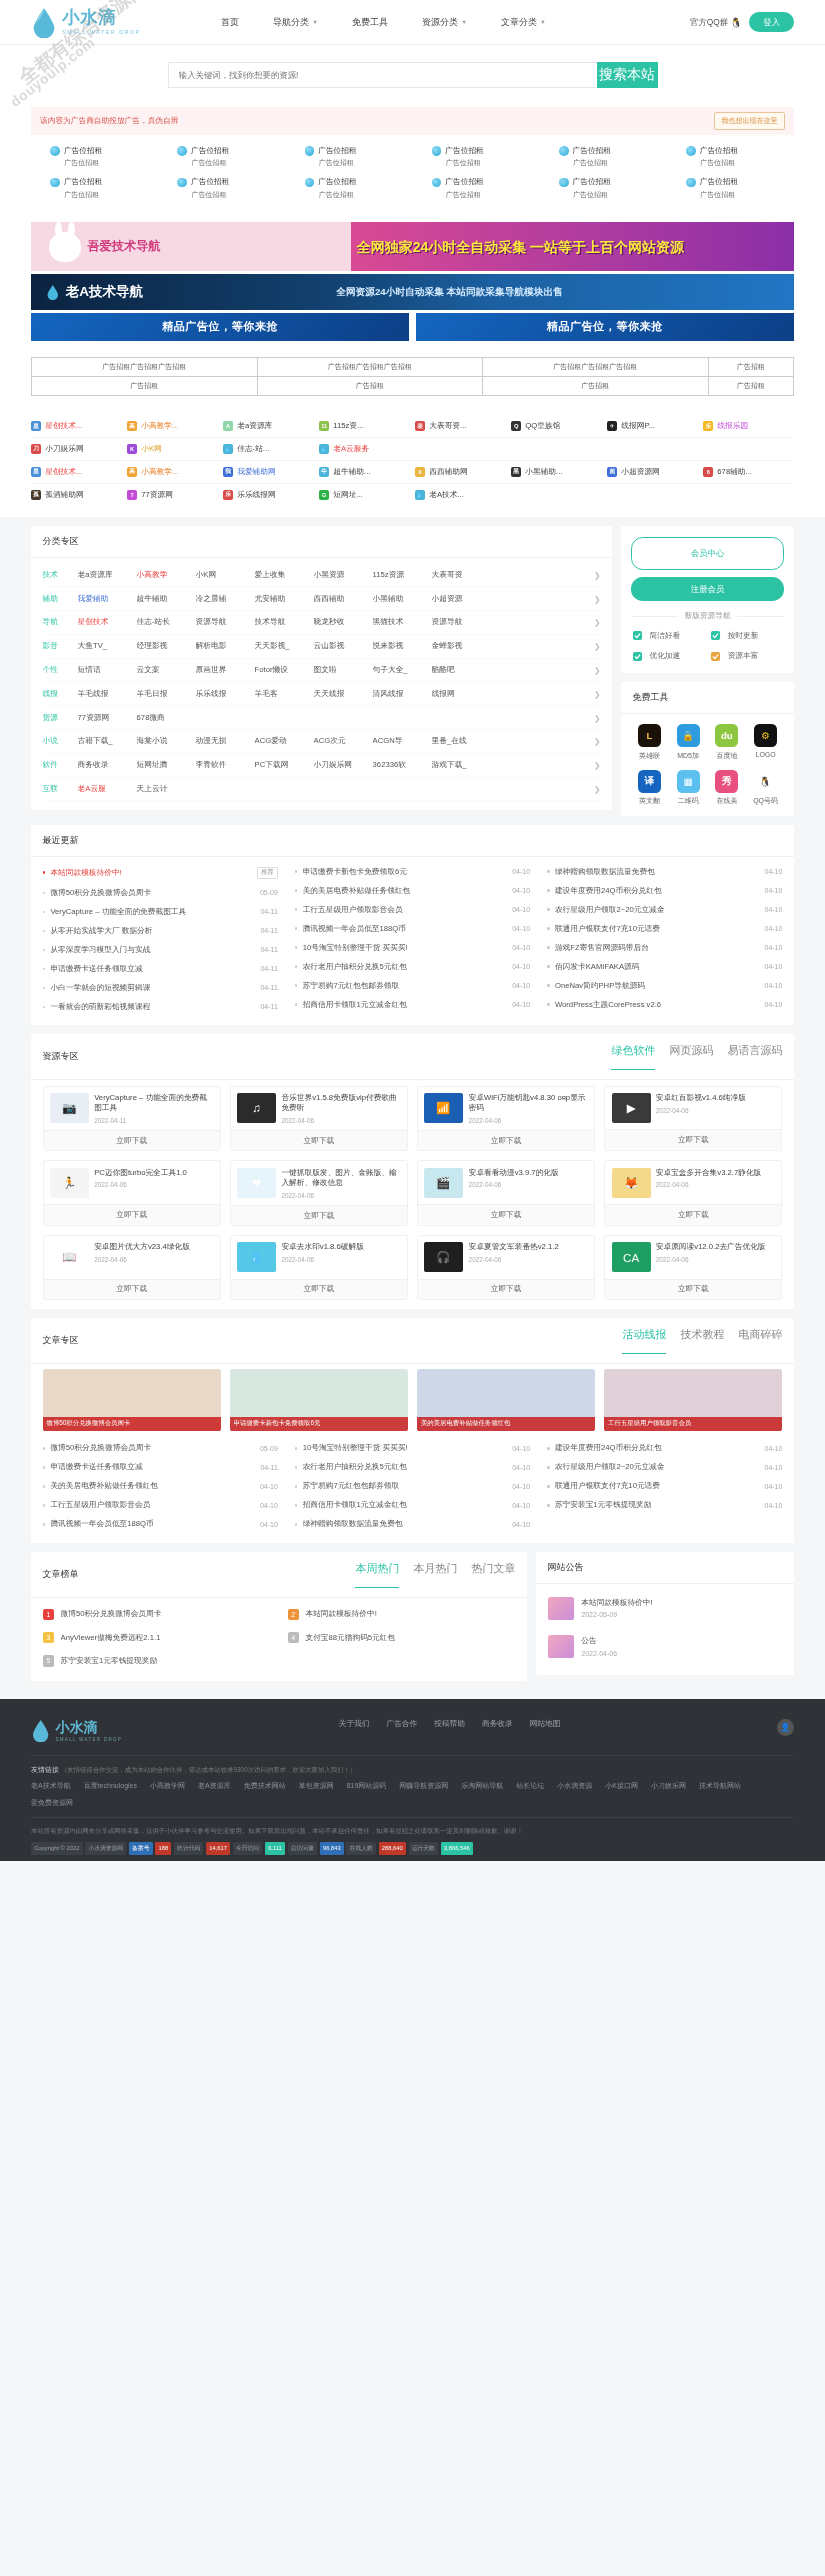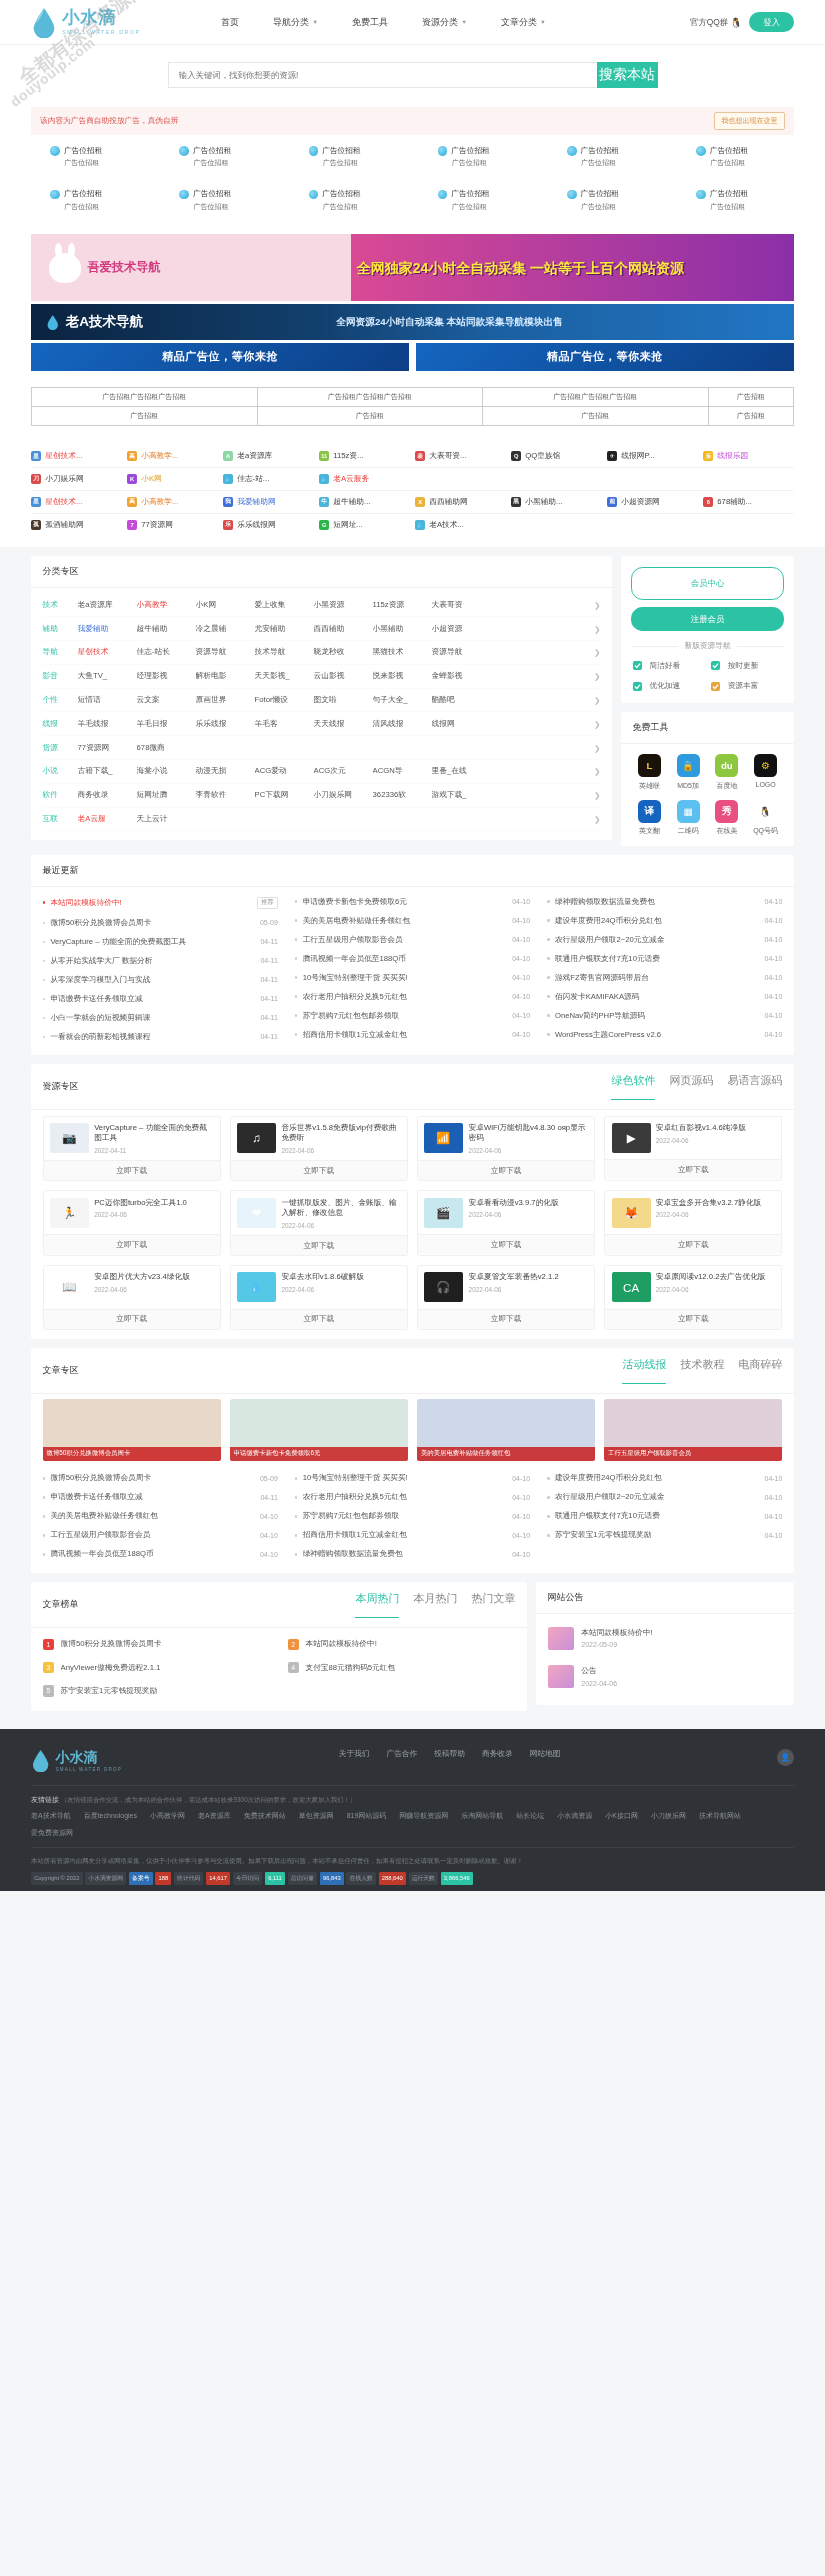--- a/index.html
+++ b/index.html
@@ -72,42 +72,42 @@
     display: flex; align-items: center; justify-content: space-between;
     background: #fdf3f2; padding: 5.2px 9px;
   }
   .ad-notice-txt { color: #d9534f; font-size: 7.7px; }
   .ad-notice-btn {
     border: 0.6px solid #e8c39a; color: #d98f3c; background: #fff9f0;
     padding: 2.6px 6.4px; font-size: 7px; border-radius: 1.9px; cursor: pointer;
     font-family: inherit;
   }
   .ad-grid {
-    display: grid; grid-template-columns: repeat(6, 1fr); gap: 12px;
+    display: grid; grid-template-columns: repeat(6, 1fr); gap: 0;
     padding: 6.4px 0 3.9px;
   }
   .ad-cell { text-align: left; padding: 4.5px 3.9px 4.5px 19.3px; }
   .ad-cell .l1 {
     font-size: 7.7px; color: #333; display: flex; align-items: center; gap: 3.9px;
   }
   .ad-cell .l2 { font-size: 7px; color: #666; padding-left: 14px; margin-top: 2.6px; }
   .ad-ico {
     width: 9.7px; height: 9.7px; border-radius: 50%;
     background: radial-gradient(circle at 35% 35%, #8fdcf5, #29a8d8);
     flex: none;
   }
 
   
   .banner-zone { background:#fff; padding: 6.4px 31px 10.3px; }
   .banner {
     width: 100%; height: 34px; margin-bottom: 2.6px; position: relative;
     overflow: hidden; display:flex; align-items:center;
   }
   .b-rabbit {
-    height: 67px; background: linear-gradient(90deg,#f7d9e4 0%,#f7d9e4 42%,#d94a94 42%,#8b2fa8 100%);
+    height: 49px; background: linear-gradient(90deg,#f7d9e4 0%,#f7d9e4 42%,#d94a94 42%,#8b2fa8 100%);
     display: flex; align-items: center;
   }
   .b-rabbit .left {
     width: 42%; display:flex; align-items:center; gap:6.4px; padding-left: 18px;
     color:#d13b7e; font-size: 12.2px; font-weight: bold;
   }
   .b-rabbit .right {
     flex:1; color:#ffe93c; font-size: 14px; font-weight: bold;
     text-shadow: 1.3px 1.3px 0 #5d1a6b; padding-left:5.2px; line-height:1.15;
   }

